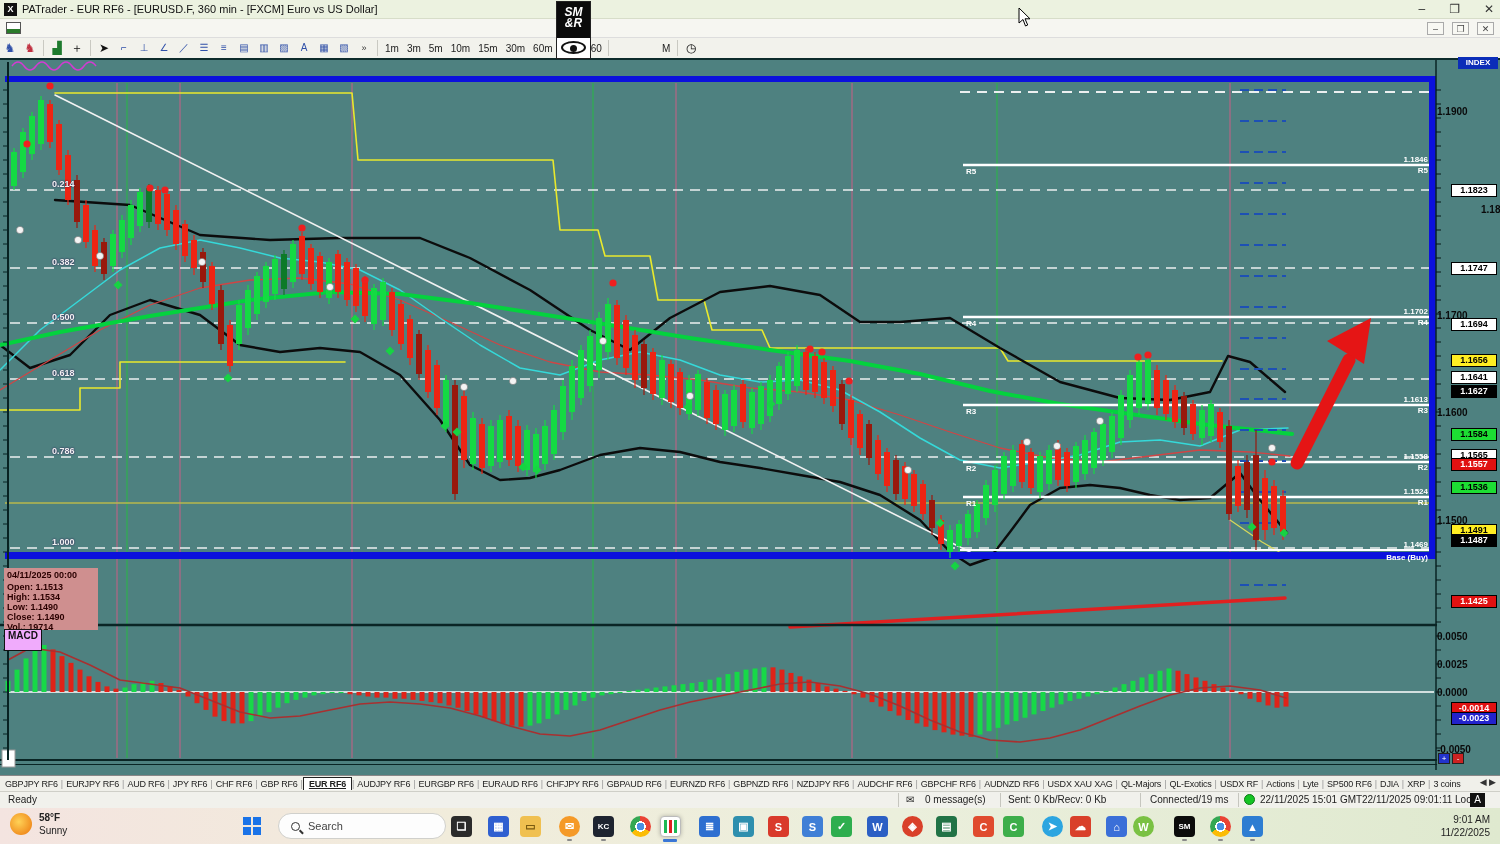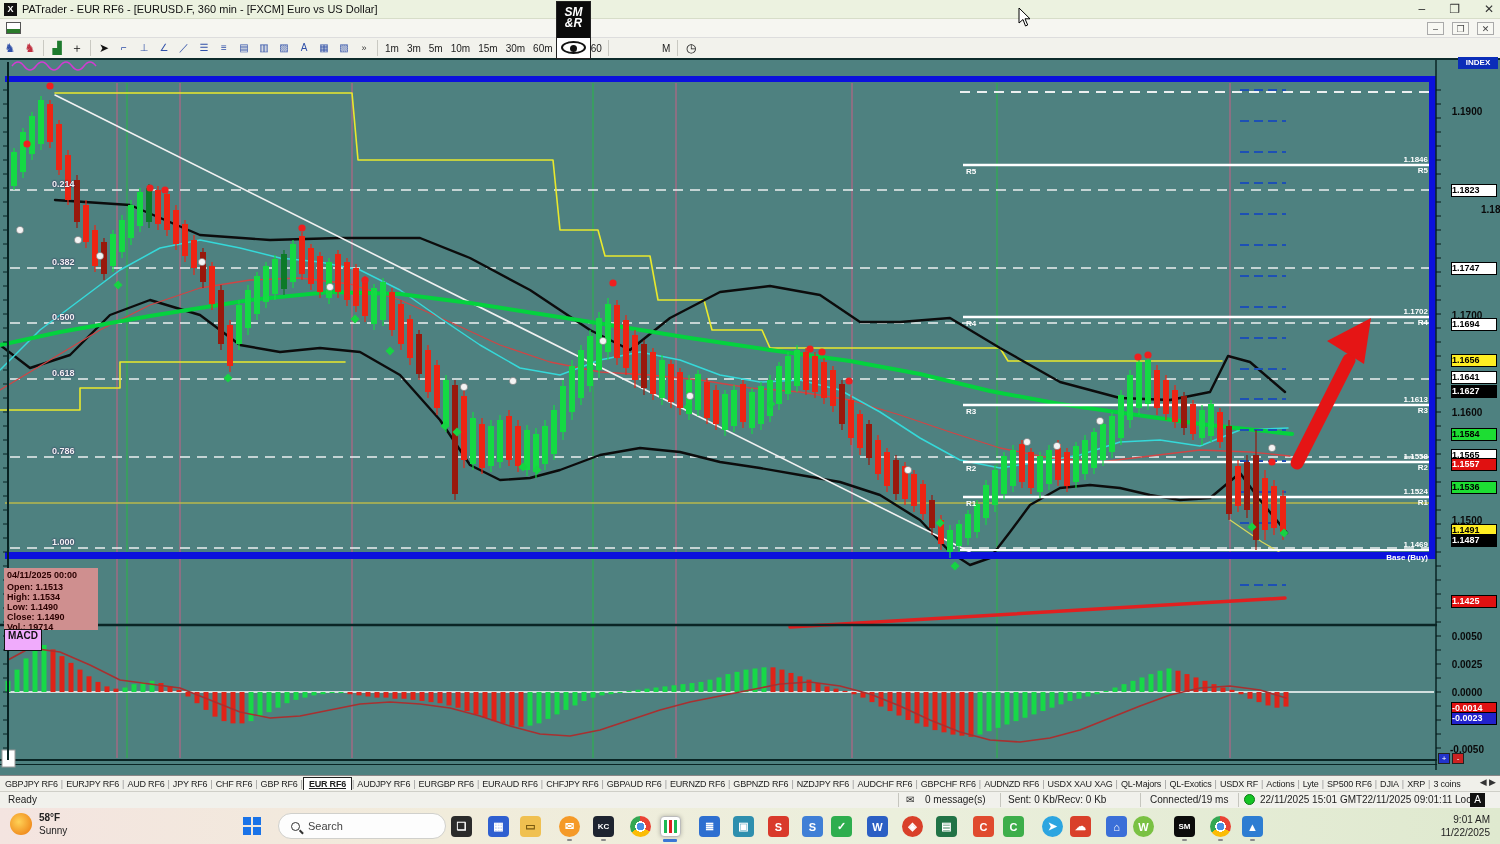--- a/index.html
+++ b/index.html
@@ -21,22 +21,22 @@
   #wc-child span{display:inline-flex;width:17px;height:13px;border:1px solid #aaa;background:#f8f8f3;font-size:9px;align-items:center;justify-content:center;color:#444;}
   #smr-logo{left:556px;top:1px;width:35px;height:58px;border:1px solid #222;background:#fff;z-index:5;}
   #smr-top{height:36px;background:#0b0b0b;color:#fff;font-family:"Liberation Serif",serif;font-style:italic;font-weight:bold;font-size:12px;line-height:11px;text-align:center;padding-top:5px;}
   #smr-eye{margin:3px auto 0;width:25px;height:13px;border:2px solid #111;border-radius:50%;position:relative;}
   #smr-eye::after{content:"";position:absolute;left:7px;top:1.5px;width:7px;height:7px;background:#111;border-radius:50%;}
   
   #chart-region{left:0;top:60px;width:1500px;height:715px;background:#4e8180;}
   #chart-svg{position:absolute;left:0;top:60px;width:1500px;height:715px;}
   .fiblab{position:absolute;color:#f2f2f2;font-size:9px;font-weight:bold;text-shadow:0 0 2px #204;}
   .rlab{position:absolute;color:#fff;font-size:8px;font-weight:bold;}
-  .axlab{position:absolute;width:60px;text-align:center;font-size:10px;font-weight:bold;color:#0a0a0a;}
-  .axbox{position:absolute;width:46px;font-size:9px;font-weight:bold;border:1px solid #000;line-height:11px;height:13px;}
+  .axlab{position:absolute;width:60px;text-align:left;font-size:10px;font-weight:bold;color:#0a0a0a;}
+  .axbox{position:absolute;width:46px;text-align:center;font-size:9px;font-weight:bold;border:1px solid #000;line-height:11px;height:13px;}
   #index-hdr{left:1458px;top:57px;width:40px;height:12px;background:#0b2db8;color:#fff;font-size:8px;font-weight:bold;text-align:center;line-height:12px;}
   #info-box{left:4px;top:568px;width:94px;height:62px;background:#cf8f8f;color:#2a0000;font-size:9px;font-weight:bold;line-height:10px;padding:2px 3px;}
   #macd-label{left:4px;top:629px;background:#f0abfc;border:1px solid #111;font-size:10px;font-weight:bold;padding:0 3px;color:#111;height:22px;line-height:11px;}
   .macd-btn{position:absolute;width:12px;height:11px;color:#fff;font-size:8px;line-height:10px;text-align:center;border:1px solid #222;}
   
   #tabsbar{left:0;top:775px;width:1500px;height:16px;background:#f0f0ea;border-top:1px solid #888;display:flex;align-items:center;font-size:9px;color:#222;white-space:nowrap;overflow:hidden;padding-left:2px;}
   .tab{padding:0 3px;letter-spacing:-0.2px;}
   .tabsep{color:#999;padding:0;}
   .tab.active{background:#fff;border:1px solid #222;border-bottom:none;font-weight:bold;padding:1px 5px;text-decoration:underline;}
   #tab-arrows{position:absolute;right:4px;top:777px;font-size:9px;color:#333;background:#f0f0ea;padding-left:4px;}

